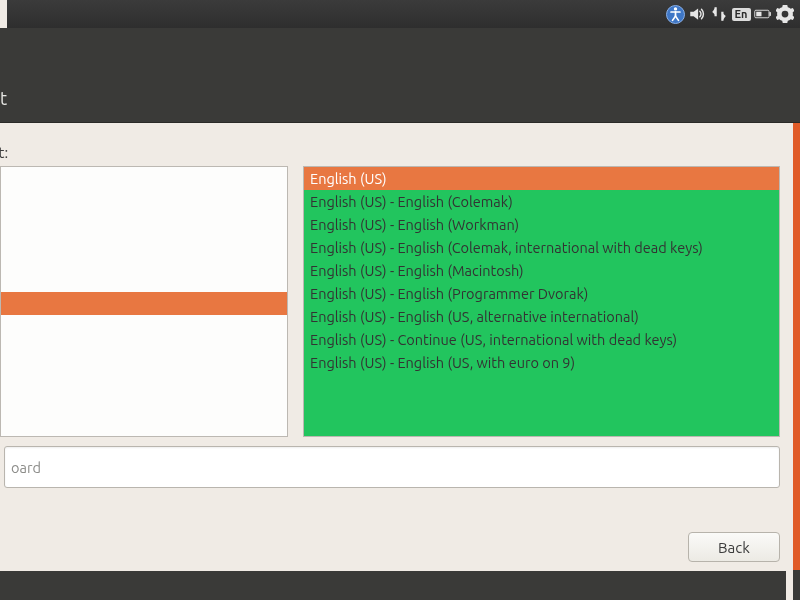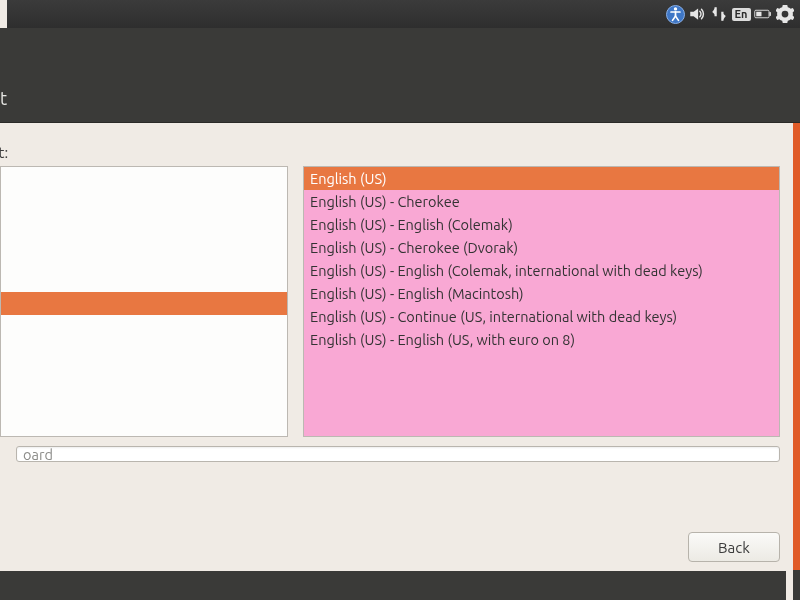--- a/index.html
+++ b/index.html
@@ -24,26 +24,26 @@
   
   .content { position:absolute; top:123px; left:0; right:7px; bottom:0; background:#f0ebe5; }
 
   .hint { position:absolute; top:21px; left:-10px; font-size:15px; color:#3c3c3c; white-space:nowrap; }
 
   
   .left-list { position:absolute; top:43px; left:0; width:288px; height:271px; background:#fdfdfc; border:1px solid #bcb8b2; }
   .left-list .sel-row { position:absolute; top:125px; left:0; right:0; height:23px; background:#e87741; }
 
   
-  .right-list { position:absolute; top:43px; left:303px; right:13px; height:271px; background:#f9a8d4; border:1px solid #bcb8b2; overflow:hidden; }
+  .right-list { position:absolute; top:43px; left:303px; right:13px; height:271px; background:#22c55e; border:1px solid #bcb8b2; overflow:hidden; }
   .right-list .row { height:23px; line-height:23px; padding:0 6px; white-space:nowrap; overflow:hidden; font-size:14.5px; color:#333; cursor:default; }
   .right-list .row.selected { background:#e87741; color:#fff; }
 
   
-  .test-input { position:absolute; top:323px; left:16px; right:13px; height:16px; border:1px solid #b9b5ae; border-radius:3px; background:#fff; display:flex; align-items:center; padding:0 6px; color:#8c8c89; box-shadow: inset 0 1px 2px rgba(0,0,0,.07); }
+  .test-input { position:absolute; top:323px; left:4px; right:13px; height:42px; border:1px solid #b9b5ae; border-radius:3px; background:#fff; display:flex; align-items:center; padding:0 6px; color:#8c8c89; box-shadow: inset 0 1px 2px rgba(0,0,0,.07); }
   .test-input span { white-space:nowrap; }
 
   
   .btn-row { position:absolute; bottom:38px; right:13px; display:flex; gap:7px; }
   .btn { min-width:92px; height:30px; padding:0 18px; border:1px solid #b7b3ab; border-radius:4px; background:linear-gradient(#fafaf8,#eceae4); color:#3c3c3c; font-size:15px; display:flex; align-items:center; justify-content:center; cursor:pointer; }
 
   
   .bottom-strip { position:absolute; left:0; right:7px; bottom:0; height:29px; background:#3a3a38; }
 </style>
 </head>
@@ -101,27 +101,28 @@
 
 <div class="content">
   <div class="hint">ut:</div>
 
   <div class="left-list">
     <div class="sel-row"></div>
   </div>
 
   <div class="right-list" id="variants">
       <div class="row selected">English (US)</div>
-      <div class="row">English (US) - Cherokee</div>
       <div class="row">English (US) - English (Colemak)</div>
-      <div class="row">English (US) - Cherokee (Dvorak)</div>
+      <div class="row">English (US) - English (Workman)</div>
       <div class="row">English (US) - English (Colemak, international with dead keys)</div>
       <div class="row">English (US) - English (Macintosh)</div>
+      <div class="row">English (US) - English (Programmer Dvorak)</div>
+      <div class="row">English (US) - English (US, alternative international)</div>
       <div class="row">English (US) - Continue (US, international with dead keys)</div>
-      <div class="row">English (US) - English (US, with euro on 8)</div>
+      <div class="row">English (US) - English (US, with euro on 9)</div>
     </div>
 
   <div class="test-input">
     <span>oard</span>
   </div>
 
   <div class="btn-row">
     <div class="btn">Back</div>
   </div>
 

